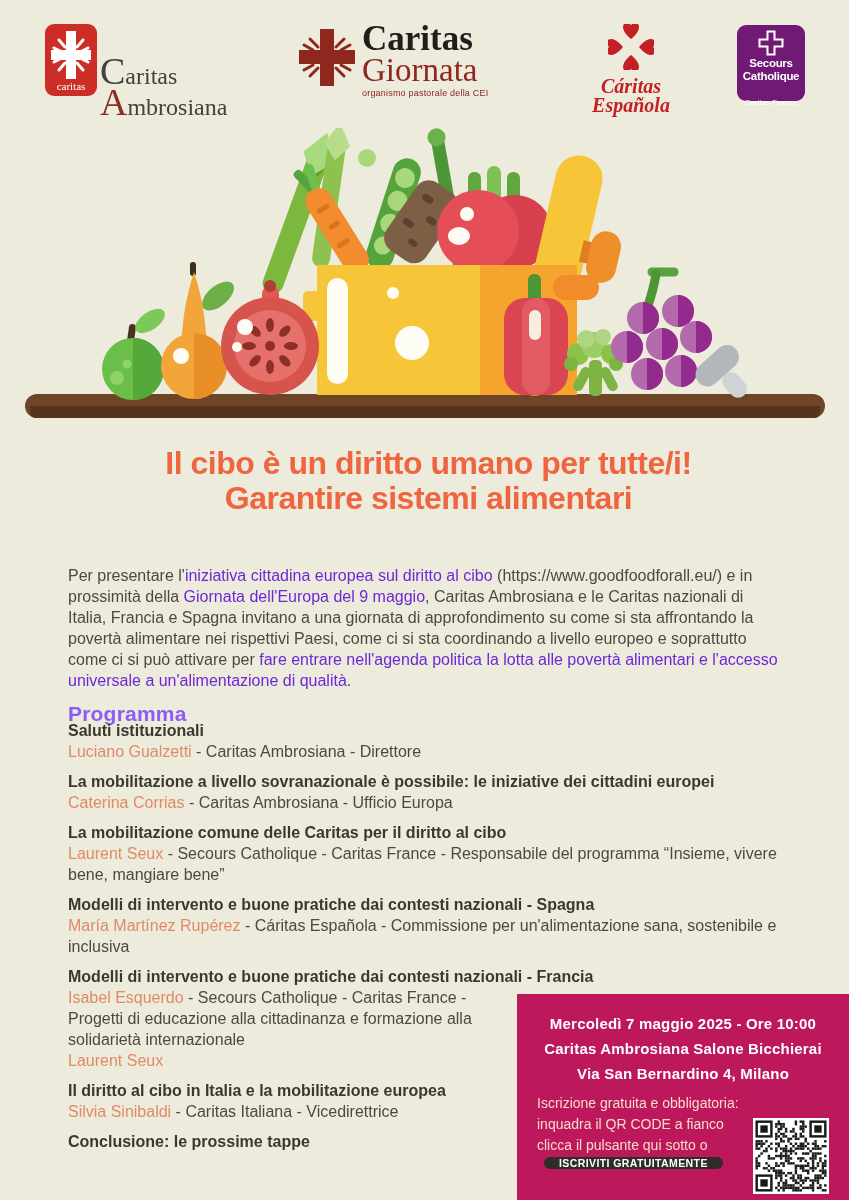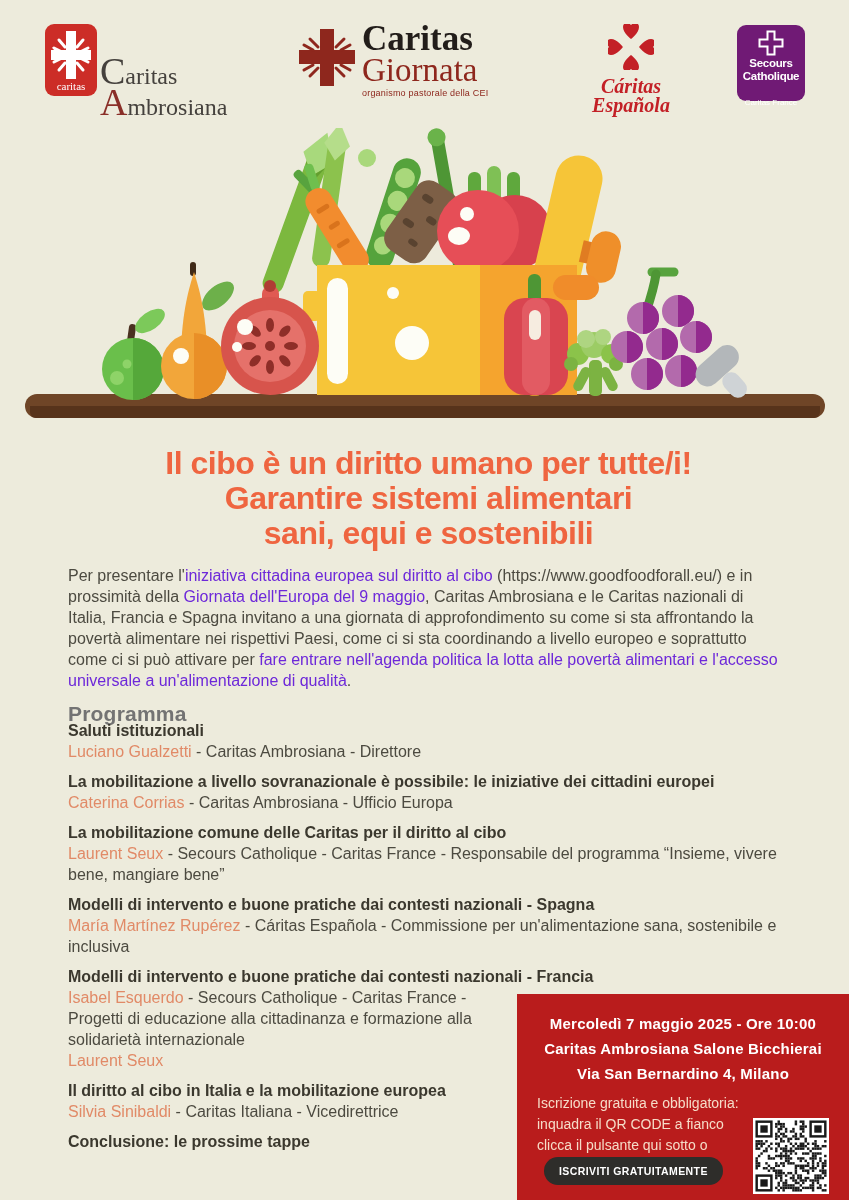--- a/index.html
+++ b/index.html
@@ -40,36 +40,36 @@
   .title { position:absolute; left:8px; right:0; top:446px; text-align:center;
     color:#ef6540; font-weight:bold; font-size:32px; line-height:35px; letter-spacing:-0.5px; }
 
   
   .intro { position:absolute; left:68px; top:565px; width:716px;
     font-size:16px; line-height:21px; color:#4c4a40; }
   .intro .b { font-weight:normal; color:#6d28d9; }
 
   
   .prog-head { position:absolute; left:68px; top:702px; font-size:21px;
-    font-weight:bold; color:#737373; letter-spacing:0.2px; }
+    font-weight:bold; color:#8b5cf6; letter-spacing:0.2px; }
   .program { position:absolute; left:68px; top:720px; width:716px;
     font-size:16px; line-height:21px; }
   .program-item { margin-bottom:9px; }
   .item-title { font-weight:bold; color:#3b382e; }
   .item-body { color:#4c4a40; }
   .speaker { color:#e18a67; }
   .program-item:nth-child(n+5) .item-body { max-width:448px; }
 
   
   .event-box { position:absolute; left:517px; top:994px; width:332px; height:206px; background:#e8583b; }
   .headline { margin-top:17px; text-align:center; color:#ffffff; font-weight:bold;
     font-size:15px; line-height:25px; letter-spacing:0.2px; }
   .note { position:absolute; left:20px; top:99px; color:#f6dcc8; font-size:14px; line-height:21px; }
   .cta { position:absolute; left:27px; top:163px; background:#2e2d2a; color:#fff; border:none;
-    border-radius:15px; padding:8px 15px; font-size:10.5px; font-weight:bold; letter-spacing:0.4px;
+    border-radius:15px; padding:0 15px; font-size:10.5px; font-weight:bold; letter-spacing:0.4px;
     font-family:"Liberation Sans", sans-serif; cursor:pointer; }
   .qr { position:absolute; right:20px; top:124px; width:76px; height:76px; background:#fff; }
   .qr svg { display:block; width:76px; height:76px; }
 </style>
 </head>
 <body>
 
 <div class="poster">
 
   <div>
@@ -304,21 +304,20 @@
 
     <g transform="rotate(-42 726 246)">
       <rect x="700" y="222" width="50" height="24" rx="12" fill="#b3b7ba"></rect>
       <rect x="716" y="246" width="18" height="28" rx="9" fill="#cfd3d6"></rect>
     </g>
   </svg>
 
   <div class="title" style="color: rgb(239, 101, 64);">
       <div>Il cibo è un diritto umano per tutte/i!</div>
       <div>Garantire sistemi alimentari</div>
-      <div>sani, equi e sostenibili</div>
     </div>
 
   <div class="intro"><span>Per presentare l'</span><span class="b">iniziativa cittadina europea sul diritto al cibo</span><span> (https://www.goodfoodforall.eu/) e in prossimità della </span><span class="b">Giornata dell'Europa del 9 maggio</span><span>, Caritas Ambrosiana e le Caritas nazionali di Italia, Francia e Spagna invitano a una giornata di approfondimento su come si sta affrontando la povertà alimentare nei rispettivi Paesi, come ci si sta coordinando a livello europeo e soprattutto come ci si può attivare per </span><span class="b">fare entrare nell'agenda politica la lotta alle povertà alimentari e l'accesso universale a un'alimentazione di qualità</span><span>.</span></div>
 
   <div class="prog-head">Programma</div>
   <div class="program">
       <div class="program-item">
         <div class="item-title">Saluti istituzionali</div>
         <div class="item-body"><span class="speaker">Luciano Gualzetti</span><span> - Caritas Ambrosiana - Direttore</span></div>
       </div>
@@ -341,21 +340,21 @@
       </div>
       <div class="program-item">
         <div class="item-title">Il diritto al cibo in Italia e la mobilitazione europea</div>
         <div class="item-body"><span class="speaker">Silvia Sinibaldi</span><span> - Caritas Italiana - Vicedirettrice</span></div>
       </div>
       <div class="program-item">
         <div class="item-title">Conclusione: le prossime tappe</div>
       </div>
     </div>
 
-  <aside class="event-box" style="background: #b91c1c;">
+  <aside class="event-box" style="background: #be185d;">
     <div class="headline">
         <div>Mercoledì 7 maggio 2025 - Ore 10:00</div>
         <div>Caritas Ambrosiana Salone Bicchierai</div>
         <div>Via San Bernardino 4, Milano</div>
       </div>
     <div class="note">
         <div>Iscrizione gratuita e obbligatoria:</div>
         <div>inquadra il QR CODE a fianco</div>
         <div>clicca il pulsante qui sotto o</div>
       </div>

